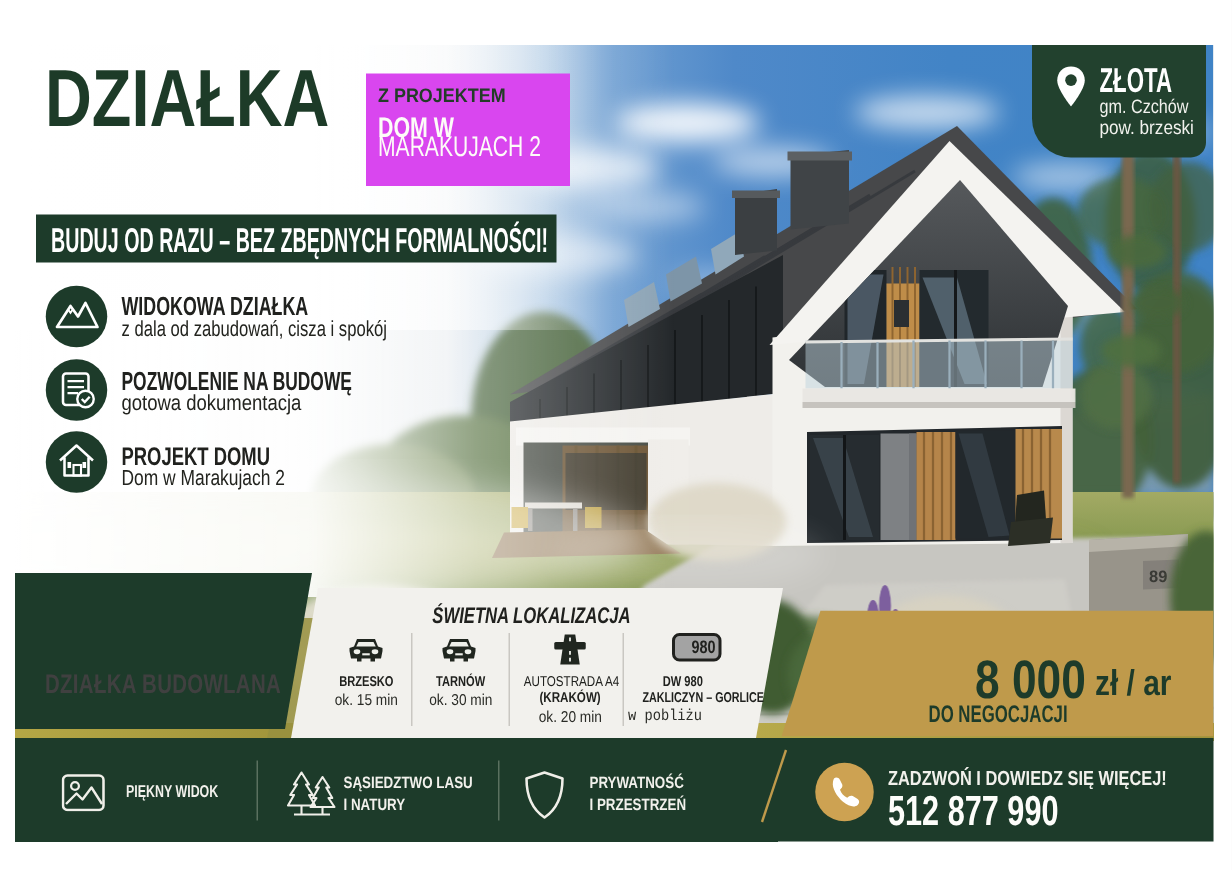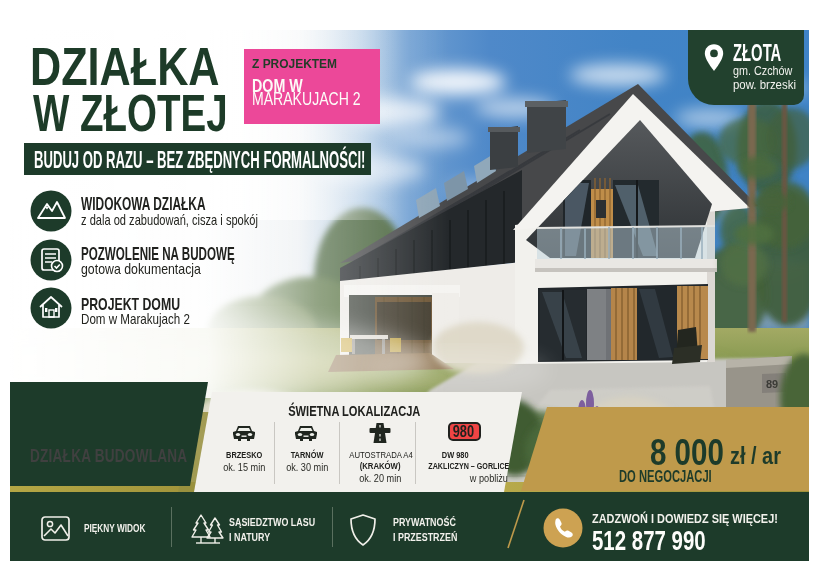--- a/index.html
+++ b/index.html
@@ -295,23 +295,22 @@
     <ellipse cx="450" cy="340" rx="90" ry="22" fill="#ffffff" opacity=".18" filter="url(#blur10)"></ellipse>
 
     <rect x="0" y="452" width="799" height="12" fill="#a79a40"></rect>
     <rect x="0" y="452" width="799" height="12" fill="url(#goldtex)" opacity=".5"></rect>
 
     <polygon points="186,382 214,382 196,462 168,462" fill="#98913f" opacity=".85"></polygon>
   </svg>
 
   <div class="abs" style="left:20px;top:9px;font-weight:bold;font-size:54px;line-height:1;color:#1d3b28;"><span class="cond" style="transform:scaleX(.80)">DZIAŁKA</span></div>
 
-  <div class="abs" style="left:23px;top:58px;font-weight:bold;font-size:51px;line-height:1;color:#1d3b28;"><span class="cond" style="transform:scaleX(.755)">W ZŁOTEJ</span></div>
-
-  <div class="abs" style="left:234px;top:19px;width:136px;height:75px;background:#ec4899;">
+
+  <div class="abs" style="left:234px;top:19px;width:136px;height:75px;background:#d946ef;">
     <div class="abs" style="left:8px;top:8px;font-weight:bold;font-size:13px;line-height:1;color:#233c28;"><span class="cond" style="transform:scaleX(.92)">Z PROJEKTEM</span></div>
     <div class="abs" style="left:8px;top:27px;font-weight:bold;font-size:19px;line-height:1;color:#fdfcf8;"><span class="cond" style="transform:scaleX(.75)">DOM W</span></div>
     <div class="abs" style="left:8px;top:40px;font-weight:normal;font-size:19px;line-height:1;color:#fdfcf8;"><span class="cond" style="transform:scaleX(.74)">MARAKUJACH 2</span></div>
   </div>
 
   <div class="abs" style="left:14px;top:113px;width:347px;height:32px;background:#1d3b2a;">
     <div class="abs" style="left:10px;top:6px;font-weight:bold;font-size:23px;line-height:1;color:#fff;"><span class="cond" style="transform:scaleX(.57)">BUDUJ OD RAZU – BEZ ZBĘDNYCH FORMALNOŚCI!</span></div>
   </div>
 
   <svg class="abs" style="left:20px;top:160px" width="42" height="42" viewBox="0 0 42 42">
@@ -360,21 +359,21 @@
 
   <svg class="abs" style="left:0;top:352px" width="200" height="104" viewBox="0 0 200 104">
     <polygon points="0,0 198,0 180,104 0,104" fill="#1d3b2a"></polygon>
   </svg>
   <div class="abs" style="left:20px;top:417px;font-weight:bold;font-size:18px;line-height:1;color:#404040;letter-spacing:.3px;"><span class="cond" style="transform:scaleX(.755)">DZIAŁKA BUDOWLANA</span></div>
 
   <svg class="abs" style="left:180px;top:362px" width="336" height="100" viewBox="0 0 336 100">
     <polygon points="22,0 332,0 314,100 4,100" fill="#f2f1ed"></polygon>
   </svg>
 
-  <div class="abs" style="left:199px;top:373px;width:290px;text-align:center;font-weight:bold;font-size:15px;line-height:1;color:#20211e;"><span class="condc" style="transform:scaleX(.74)">ŚWIETNA LOKALIZACJA</span></div>
+  <div class="abs" style="left:199px;top:373px;width:290px;text-align:center;font-weight:bold;font-size:15px;line-height:1;color:#20211e;font-style:italic;"><span class="condc" style="transform:scaleX(.74)">ŚWIETNA LOKALIZACJA</span></div>
 
   <div class="abs" style="left:264px;top:392px;width:1px;height:62px;background:#c9c7c2;"></div>
   <div class="abs" style="left:329px;top:392px;width:1px;height:62px;background:#c9c7c2;"></div>
   <div class="abs" style="left:405px;top:392px;width:1px;height:62px;background:#c9c7c2;"></div>
 
   <svg class="abs" style="left:222px;top:394px" width="24" height="20" viewBox="0 0 24 20">
     <path d="M4 7 L6 2 L18 2 L20 7 L23 8 L23 10 L22 15 L18 15 L18 17 L15 17 L15 15 L9 15 L9 17 L6 17 L6 15 L2 15 L1 10 L1 8 Z" fill="#20261f"></path>
     <path d="M7 4 L17 4 L18.5 7 L5.5 7 Z" fill="#eef0ea"></path>
     <ellipse cx="6" cy="10.5" rx="2.2" ry="1.6" fill="#eef0ea"></ellipse>
     <ellipse cx="18" cy="10.5" rx="2.2" ry="1.6" fill="#eef0ea"></ellipse>
@@ -398,25 +397,25 @@
   <svg class="abs" style="left:358px;top:392px" width="24" height="22" viewBox="0 0 24 22">
     <path d="M8.5 1 L15.5 1 L18.5 21 L5.5 21 Z" fill="#20261f"></path>
     <path d="M12 3 L12 19" stroke="#eef0ea" stroke-width="1.2" stroke-dasharray="2.5 2"></path>
     <rect x="1.5" y="6" width="21" height="5" rx="1" fill="#20261f"></rect>
   </svg>
 
   <div class="abs" style="left:332px;top:419.5px;width:76px;text-align:center;font-weight:normal;font-size:9.5px;line-height:1;color:#20211e;"><span class="condc" style="transform:scaleX(.815)">AUTOSTRADA A4</span></div>
   <div class="abs" style="left:332px;top:430.5px;width:76px;text-align:center;font-weight:bold;font-size:9.5px;line-height:1;color:#20211e;"><span class="condc" style="transform:scaleX(.815)">(KRAKÓW)</span></div>
   <div class="abs" style="left:332px;top:443px;width:76px;text-align:center;font-size:10.5px;line-height:1;color:#2a2b26;"><span class="condc" style="transform:scaleX(.87)">ok. 20 min</span></div>
 
-  <div class="abs" style="left:438px;top:392px;width:29px;height:15px;border:2px solid #20211e;border-radius:5px;background:#ef4444;text-align:left;font-weight:bold;font-size:16px;color:#20211e;line-height:15px;"><span class="condc" style="transform:scaleX(.8)">980</span></div>
+  <div class="abs" style="left:438px;top:392px;width:29px;height:15px;border:2px solid #20211e;border-radius:5px;background:#a3a3a3;text-align:right;font-weight:bold;font-size:12px;color:#20211e;line-height:15px;"><span class="condc" style="transform:scaleX(.8)">980</span></div>
 
   <div class="abs" style="left:405px;top:419.5px;width:80px;text-align:center;font-weight:bold;font-size:9.5px;line-height:1;color:#20211e;"><span class="condc" style="transform:scaleX(.78)">DW 980</span></div>
   <div class="abs" style="left:405px;top:430.5px;width:96px;text-align:center;font-weight:bold;font-size:9.5px;line-height:1;color:#20211e;"><span class="condc" style="transform:scaleX(.752)">ZAKLICZYN – GORLICE</span></div>
-  <div class="abs" style="left:405px;top:443px;width:96px;text-align:right;font-size:10.5px;line-height:1;color:#2a2b26;"><span class="condc" style="transform:scaleX(.87)">w pobliżu</span></div>
+  <div class="abs" style="left:405px;top:443px;width:96px;text-align:left;font-size:10.5px;line-height:1;color:#2a2b26;font-family:Liberation Mono, monospace;"><span class="condc" style="transform:scaleX(.87)">w pobliżu</span></div>
 
   <svg class="abs" style="left:511px;top:377px" width="288" height="84" viewBox="0 0 288 84">
     <polygon points="26,0 288,0 288,84 0,84" fill="#bf9a4b"></polygon>
   </svg>
 
   <div class="abs" style="left:640px;top:405px;font-weight:bold;font-size:36px;line-height:1;color:#1d3b2a;"><span class="cond" style="transform:scaleX(.82)">8 000</span></div>
   <div class="abs" style="left:720px;top:414px;font-weight:bold;font-size:24px;line-height:1;color:#1d3b2a;"><span class="cond" style="transform:scaleX(.83)">zł / ar</span></div>
   <div class="abs" style="left:609px;top:439px;font-weight:bold;font-size:16px;line-height:1;color:#1d3b2a;"><span class="cond" style="transform:scaleX(.70)">DO NEGOCJACJI</span></div>
 
   <div class="abs" style="left:0;top:462px;width:799px;height:69px;background:#1d3b2a;"></div>

